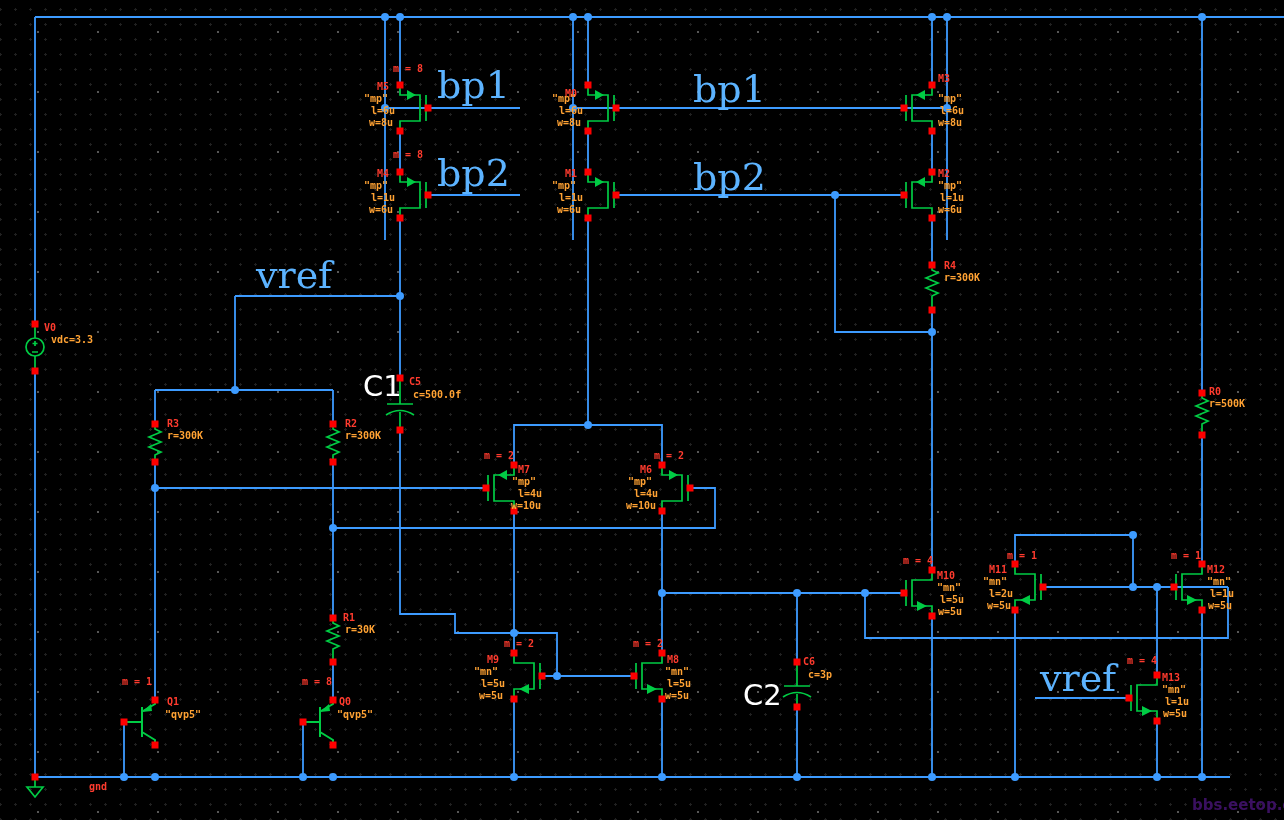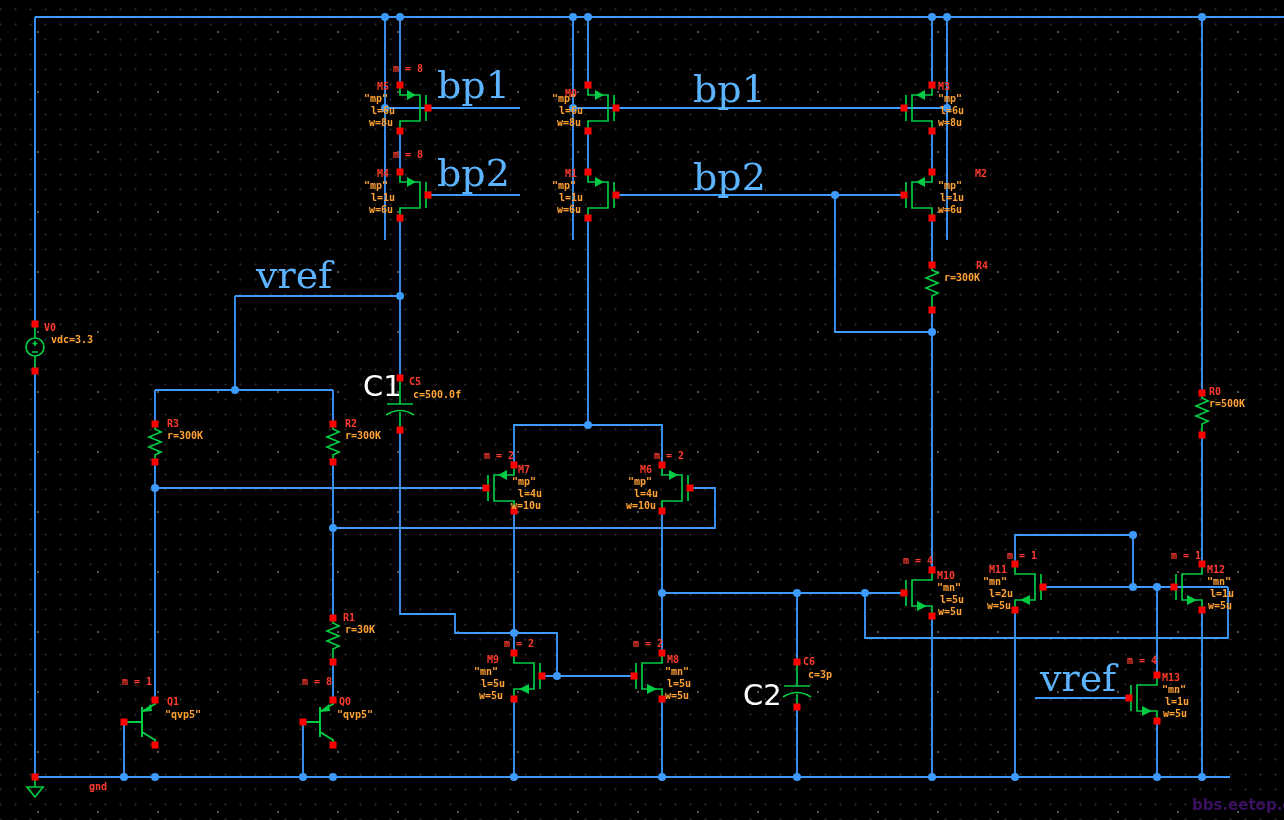--- a/index.html
+++ b/index.html
@@ -192,25 +192,25 @@
       <div class="lbl org" style="left: 371px; top: 193px;">l=1u</div>
       <div class="lbl org" style="left: 369px; top: 205px;">w=6u</div>
       <div class="lbl red" style="left: 565px; top: 82px; margin-top: 7px;">M0</div>
       <div class="lbl org" style="left: 552px; top: 94px;">"mp"</div>
       <div class="lbl org" style="left: 559px; top: 106px;">l=6u</div>
       <div class="lbl org" style="left: 557px; top: 118px;">w=8u</div>
       <div class="lbl red" style="left: 565px; top: 169px;">M1</div>
       <div class="lbl org" style="left: 552px; top: 181px;">"mp"</div>
       <div class="lbl org" style="left: 559px; top: 193px;">l=1u</div>
       <div class="lbl org" style="left: 557px; top: 205px;">w=6u</div>
-      <div class="lbl red" style="left: 938px; top: 82px;">M3</div>
+      <div class="lbl red" style="left: 938px; top: 74px;">M3</div>
       <div class="lbl org" style="left: 938px; top: 94px;">"mp"</div>
       <div class="lbl org" style="left: 940px; top: 106px;">l=6u</div>
       <div class="lbl org" style="left: 938px; top: 118px;">w=8u</div>
-      <div class="lbl red" style="left: 938px; top: 169px; margin-left: 37px;">M2</div>
+      <div class="lbl red" style="left: 938px; top: 169px;">M2</div>
       <div class="lbl org" style="left: 938px; top: 181px;">"mp"</div>
       <div class="lbl org" style="left: 940px; top: 193px;">l=1u</div>
       <div class="lbl org" style="left: 938px; top: 205px;">w=6u</div>
       <div class="lbl red" style="left: 484px; top: 451px;">m = 2</div>
       <div class="lbl red" style="left: 518px; top: 465px;">M7</div>
       <div class="lbl org" style="left: 512px; top: 477px;">"mp"</div>
       <div class="lbl org" style="left: 518px; top: 489px;">l=4u</div>
       <div class="lbl org" style="left: 511px; top: 501px;">w=10u</div>
       <div class="lbl red" style="left: 654px; top: 451px;">m = 2</div>
       <div class="lbl red" style="left: 640px; top: 465px;">M6</div>
@@ -246,21 +246,21 @@
       <div class="lbl red" style="left: 1162px; top: 673px;">M13</div>
       <div class="lbl org" style="left: 1162px; top: 685px;">"mn"</div>
       <div class="lbl org" style="left: 1165px; top: 697px;">l=1u</div>
       <div class="lbl org" style="left: 1163px; top: 709px;">w=5u</div>
       <div class="lbl red" style="left: 167px; top: 419px;">R3</div>
       <div class="lbl org" style="left: 167px; top: 431px;">r=300K</div>
       <div class="lbl red" style="left: 345px; top: 419px;">R2</div>
       <div class="lbl org" style="left: 345px; top: 431px;">r=300K</div>
       <div class="lbl red" style="left: 343px; top: 613px; text-align: right;">R1</div>
       <div class="lbl org" style="left: 345px; top: 625px;">r=30K</div>
-      <div class="lbl red" style="left: 976px; top: 261px;">R4</div>
+      <div class="lbl red" style="left: 944px; top: 261px;">R4</div>
       <div class="lbl org" style="left: 944px; top: 273px;">r=300K</div>
       <div class="lbl red" style="left: 1209px; top: 387px; text-align: right;">R0</div>
       <div class="lbl org" style="left: 1209px; top: 399px;">r=500K</div>
       <div class="lbl red" style="left: 409px; top: 377px;">C5</div>
       <div class="lbl org" style="left: 413px; top: 390px;">c=500.0f</div>
       <div class="lbl red" style="left: 803px; top: 657px;">C6</div>
       <div class="lbl org" style="left: 808px; top: 670px;">c=3p</div>
       <div class="lbl red" style="left: 122px; top: 677px;">m = 1</div>
       <div class="lbl red" style="left: 167px; top: 697px;">Q1</div>
       <div class="lbl org" style="left: 165px; top: 710px;">"qvp5"</div>

